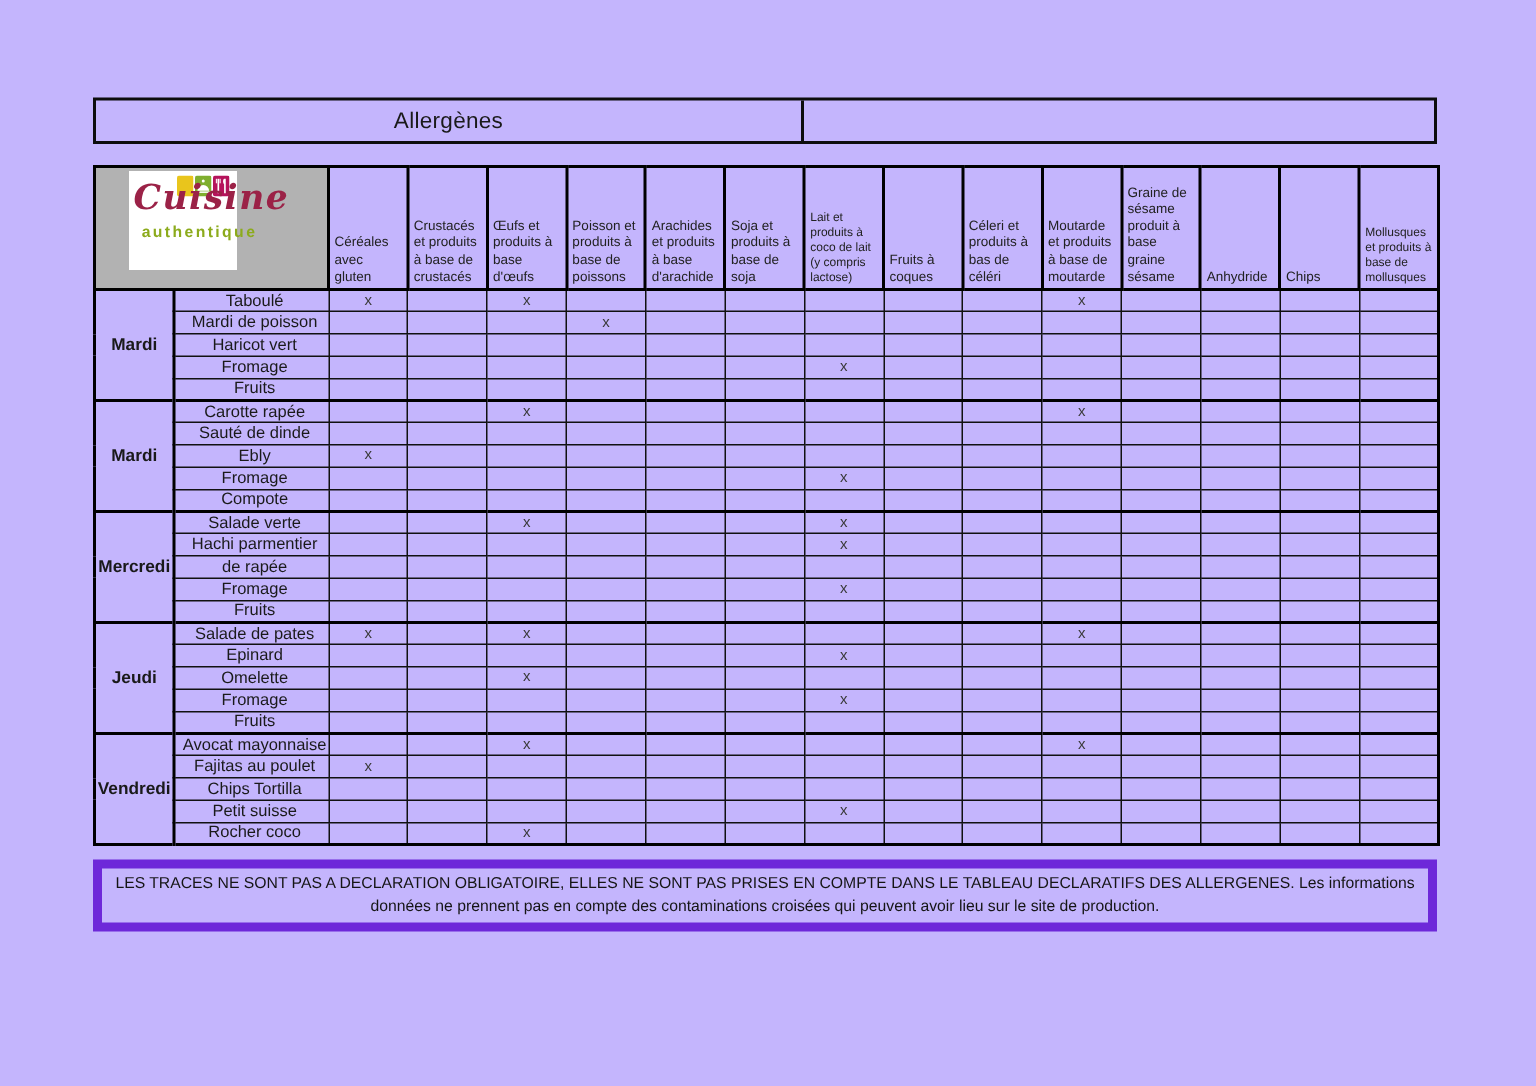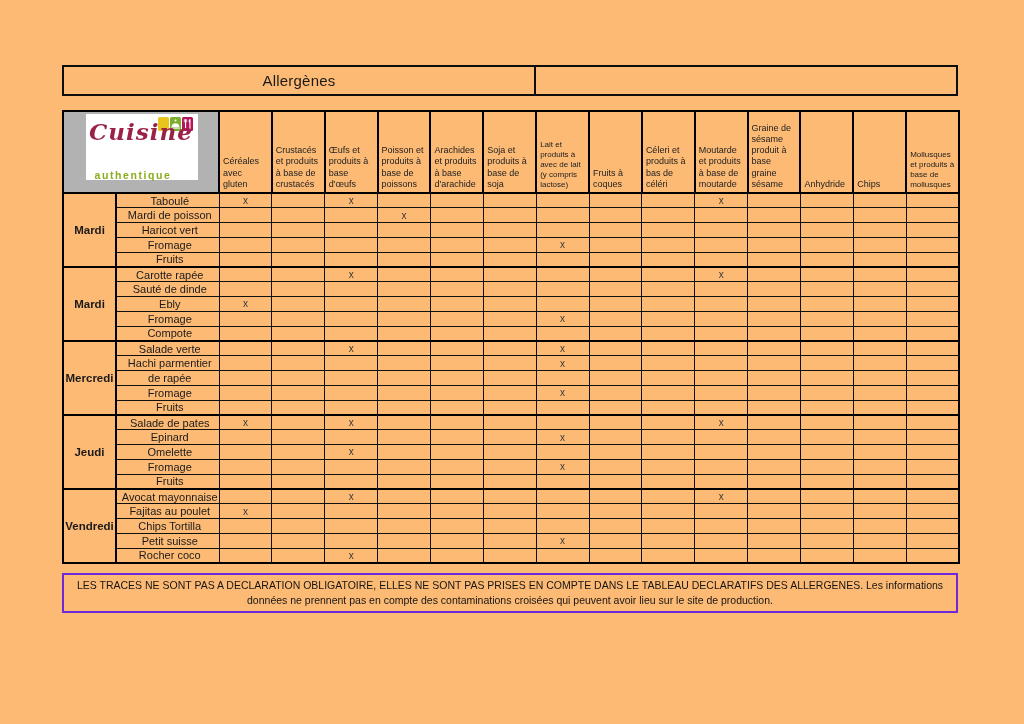--- a/index.html
+++ b/index.html
@@ -1,17 +1,17 @@
 <!DOCTYPE html>
 <html><head>
 <meta charset="utf-8">
 <style>
   * { margin:0; padding:0; box-sizing:border-box; }
   html,body { width:1024px; height:724px; background:#ffffff; font-family:"Liberation Sans", sans-serif; color:#1a1a1a; }
-  #page { position:relative; width:1024px; height:724px; background:#fdba74; overflow:hidden; }
+  #page { position:relative; width:1024px; height:724px; background:#c4b5fd; overflow:hidden; }
 
   
   .top-header { position:absolute; left:62px; top:65px; width:896px; height:31px;
                 border:2px solid #0d0d0d; display:flex; align-items:center; }
   .top-header .cell { display:flex; align-items:center; justify-content:center;
                       height:100%; font-size:15px; letter-spacing:.2px; }
   .cell.left  { width:472px; border-right:2px solid #0d0d0d; }
   .cell.right { flex:1; }
 
   
@@ -33,33 +33,33 @@
 
   tbody tr { height:14.8px; }
   tr.day-start td { border-top:2.5px solid #000; }
   td.day-cell  { font-weight:700; font-size:11.5px; text-align:center;
                  vertical-align:middle; border-right:2px solid #000; border-left:2.5px solid #000; }
   td.dish-cell { font-size:11px; text-align:center; padding:0 0 0 4px;
                  white-space:nowrap; overflow:hidden; }
   td.mark-cell { font-size:10px; text-align:center; color:#3a3a3a; vertical-align:middle; }
 
   
-  .logo-box { position:absolute; left:22px; top:2px; width:112px; height:66px; background:#fff; }
+  .logo-box { position:absolute; left:22px; top:2px; width:72px; height:66px; background:#fff; }
   .logo-icons { position:absolute; top:3px; right:5px; display:flex; gap:1px; }
   .logo-icons .ic { width:11px; height:14px; display:block; }
   .ic svg { display:block; width:11px; height:14px; }
   .logo-cuisine { position:absolute; left:3px; top:6px; width:86px;
                   font-family:"DejaVu Serif", serif; font-style:italic; font-weight:700;
                   font-size:23px; color:#9b2247; letter-spacing:1px; line-height:1; }
-  .logo-auth { position:absolute; left:4px; bottom:0; width:86px;
+  .logo-auth { position:absolute; left:4px; bottom:20px; width:86px;
                font-size:10.5px; color:#8cab1c; letter-spacing:1.6px; line-height:1; }
 
   
   .footer-note { position:absolute; left:62px; top:573px; width:896px;
-                 border:2px solid #6d28d9; padding:3px 8px; font-size:10.5px;
+                 border:6px solid #6d28d9; padding:3px 8px; font-size:10.5px;
                  line-height:1.45; text-align:center; color:#151515; }
 </style>
 </head>
 <body>
 
 <div id="page">
 
   <div class="top-header">
     <div class="cell left">Allergènes</div>
   </div>
@@ -116,21 +116,21 @@
             <div class="logo-auth">authentique</div>
           </div>
         </th>
 
       <th class="alg-head">Céréales avec gluten</th>
           <th class="alg-head">Crustacés et produits à base de crustacés</th>
           <th class="alg-head">Œufs et produits à base d'œufs</th>
           <th class="alg-head">Poisson et produits à base de poissons</th>
           <th class="alg-head">Arachides et produits à base d'arachide</th>
           <th class="alg-head">Soja et produits à base de soja</th>
-          <th class="alg-head small">Lait et produits à avec de lait (y compris lactose)</th>
+          <th class="alg-head small">Lait et produits à coco de lait (y compris lactose)</th>
           <th class="alg-head">Fruits à coques</th>
           <th class="alg-head">Céleri et produits à bas de céléri</th>
           <th class="alg-head">Moutarde et produits à base de moutarde</th>
           <th class="alg-head">Graine de sésame produit à base graine sésame</th>
           <th class="alg-head">Anhydride</th>
           <th class="alg-head">Chips</th>
           <th class="alg-head small">Mollusques et produits à base de mollusques</th>
         </tr>
     </thead>
     <tbody>

